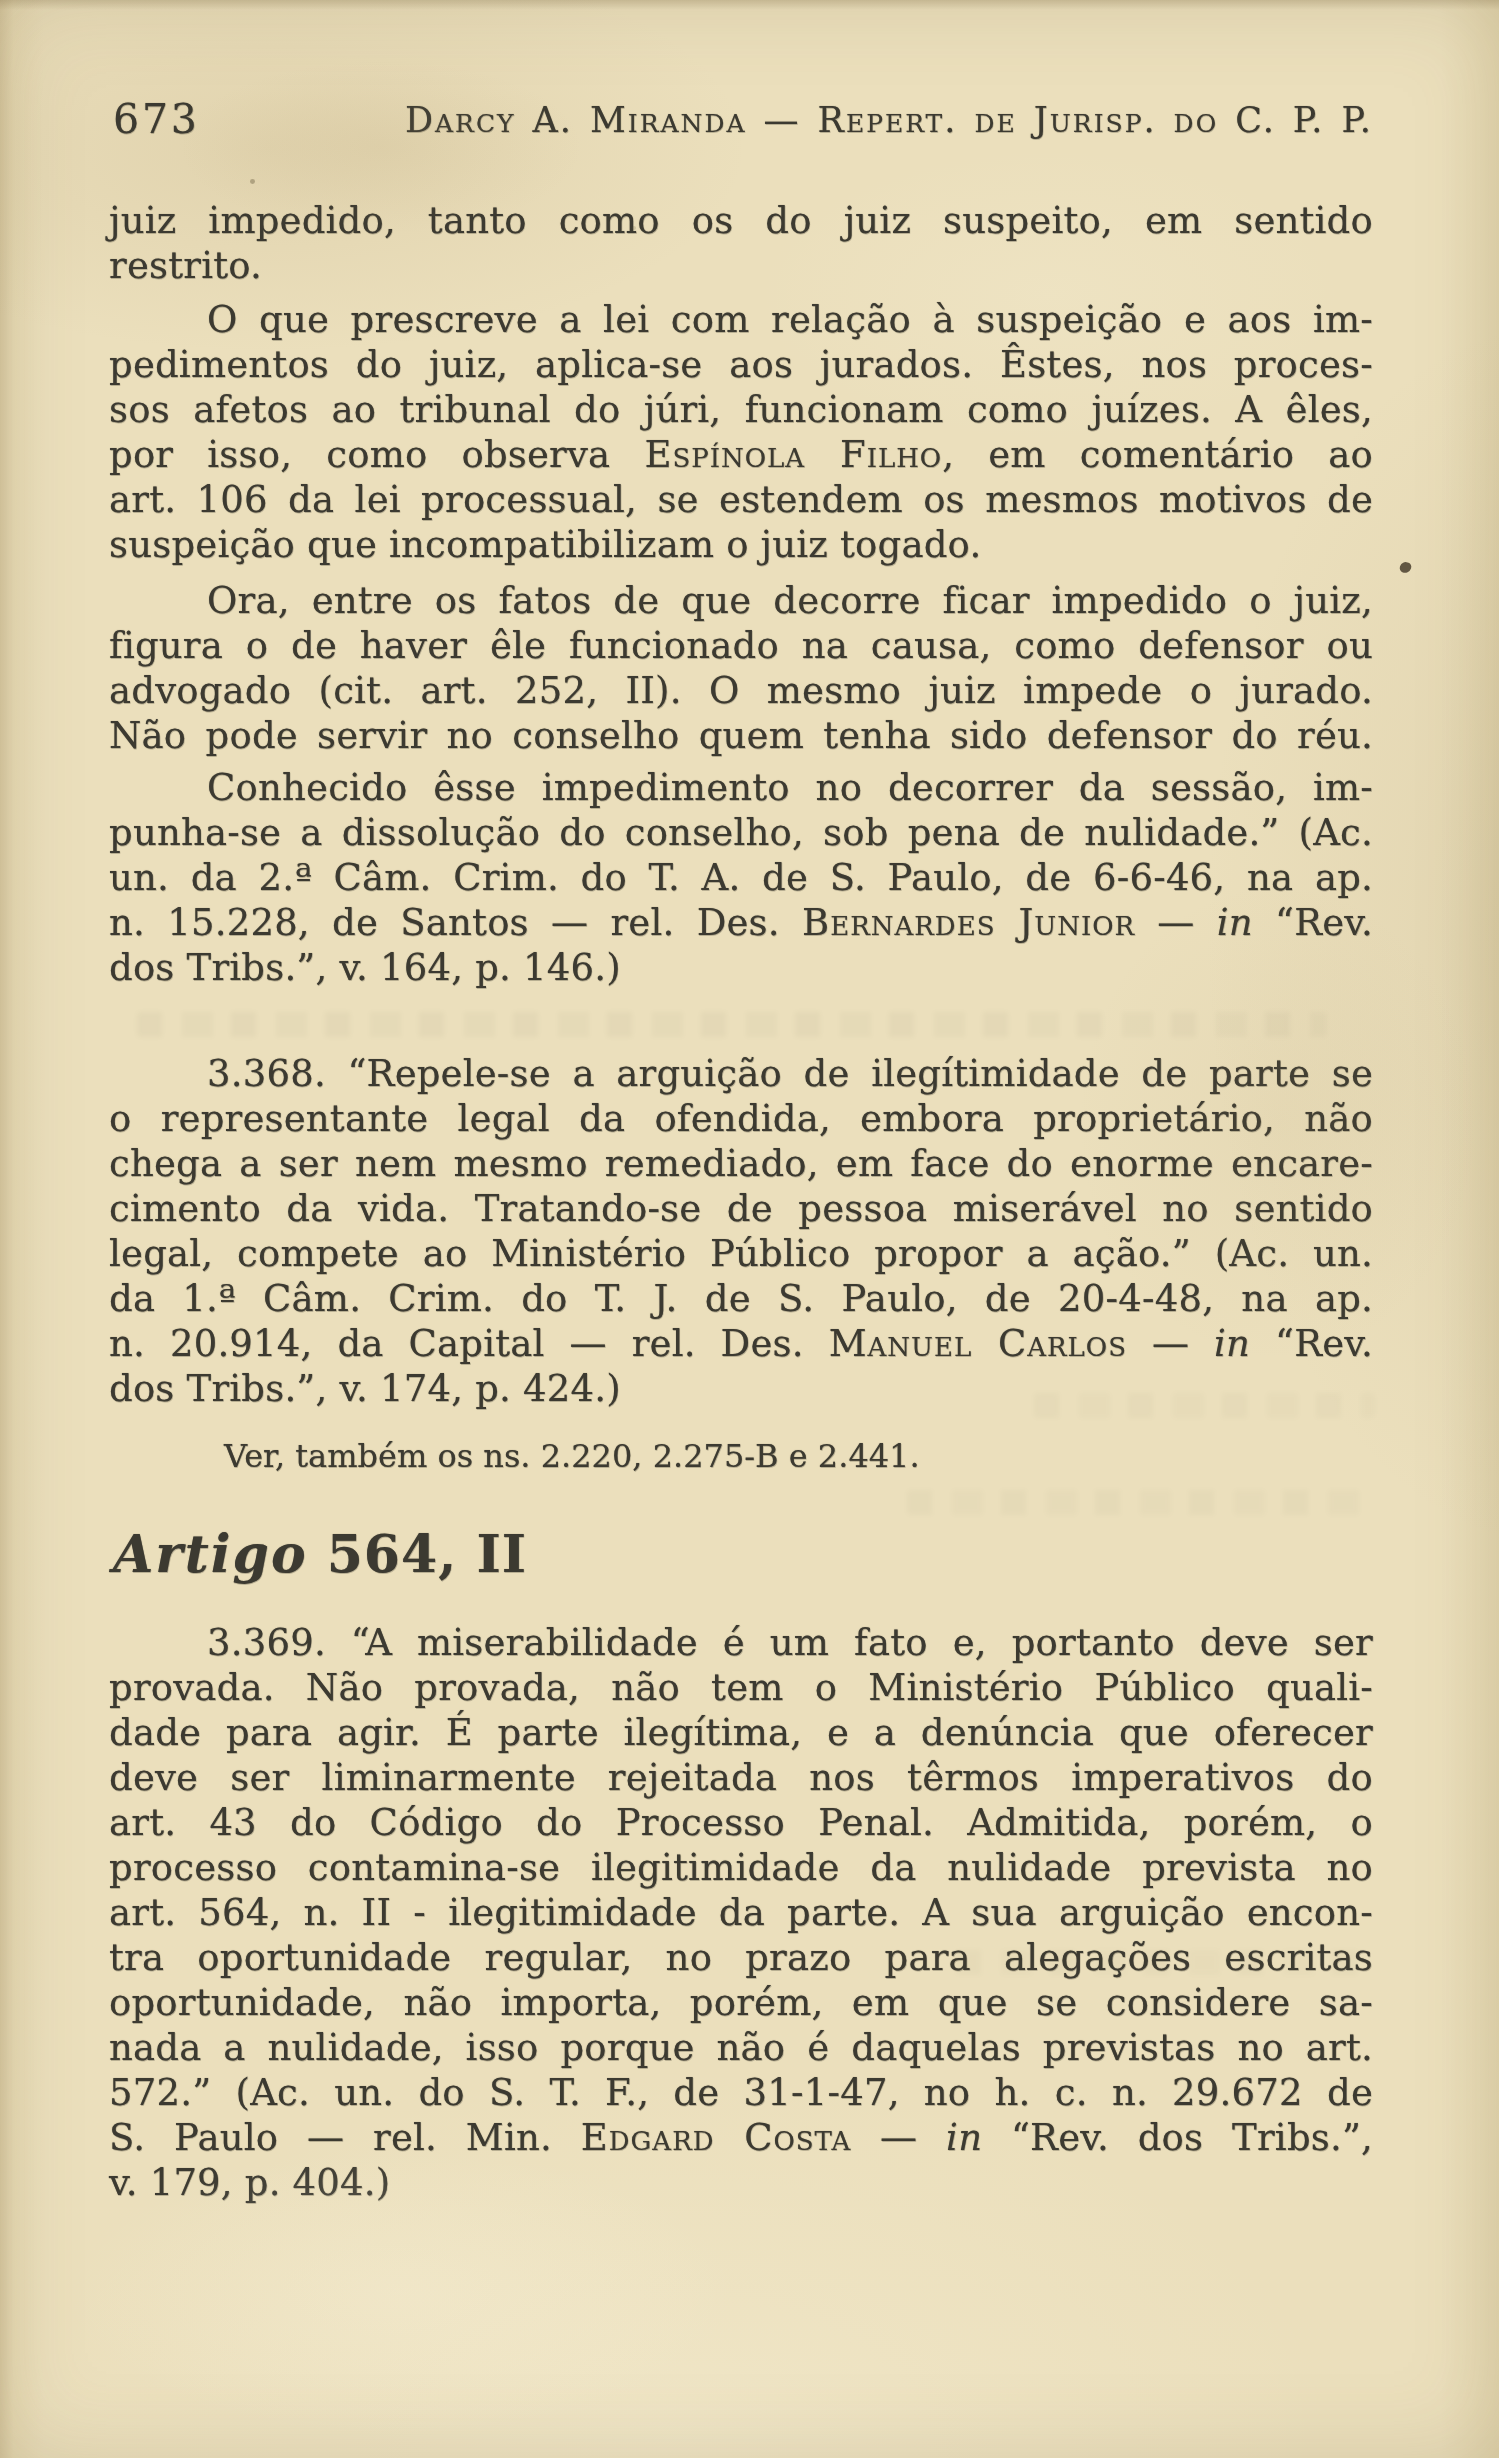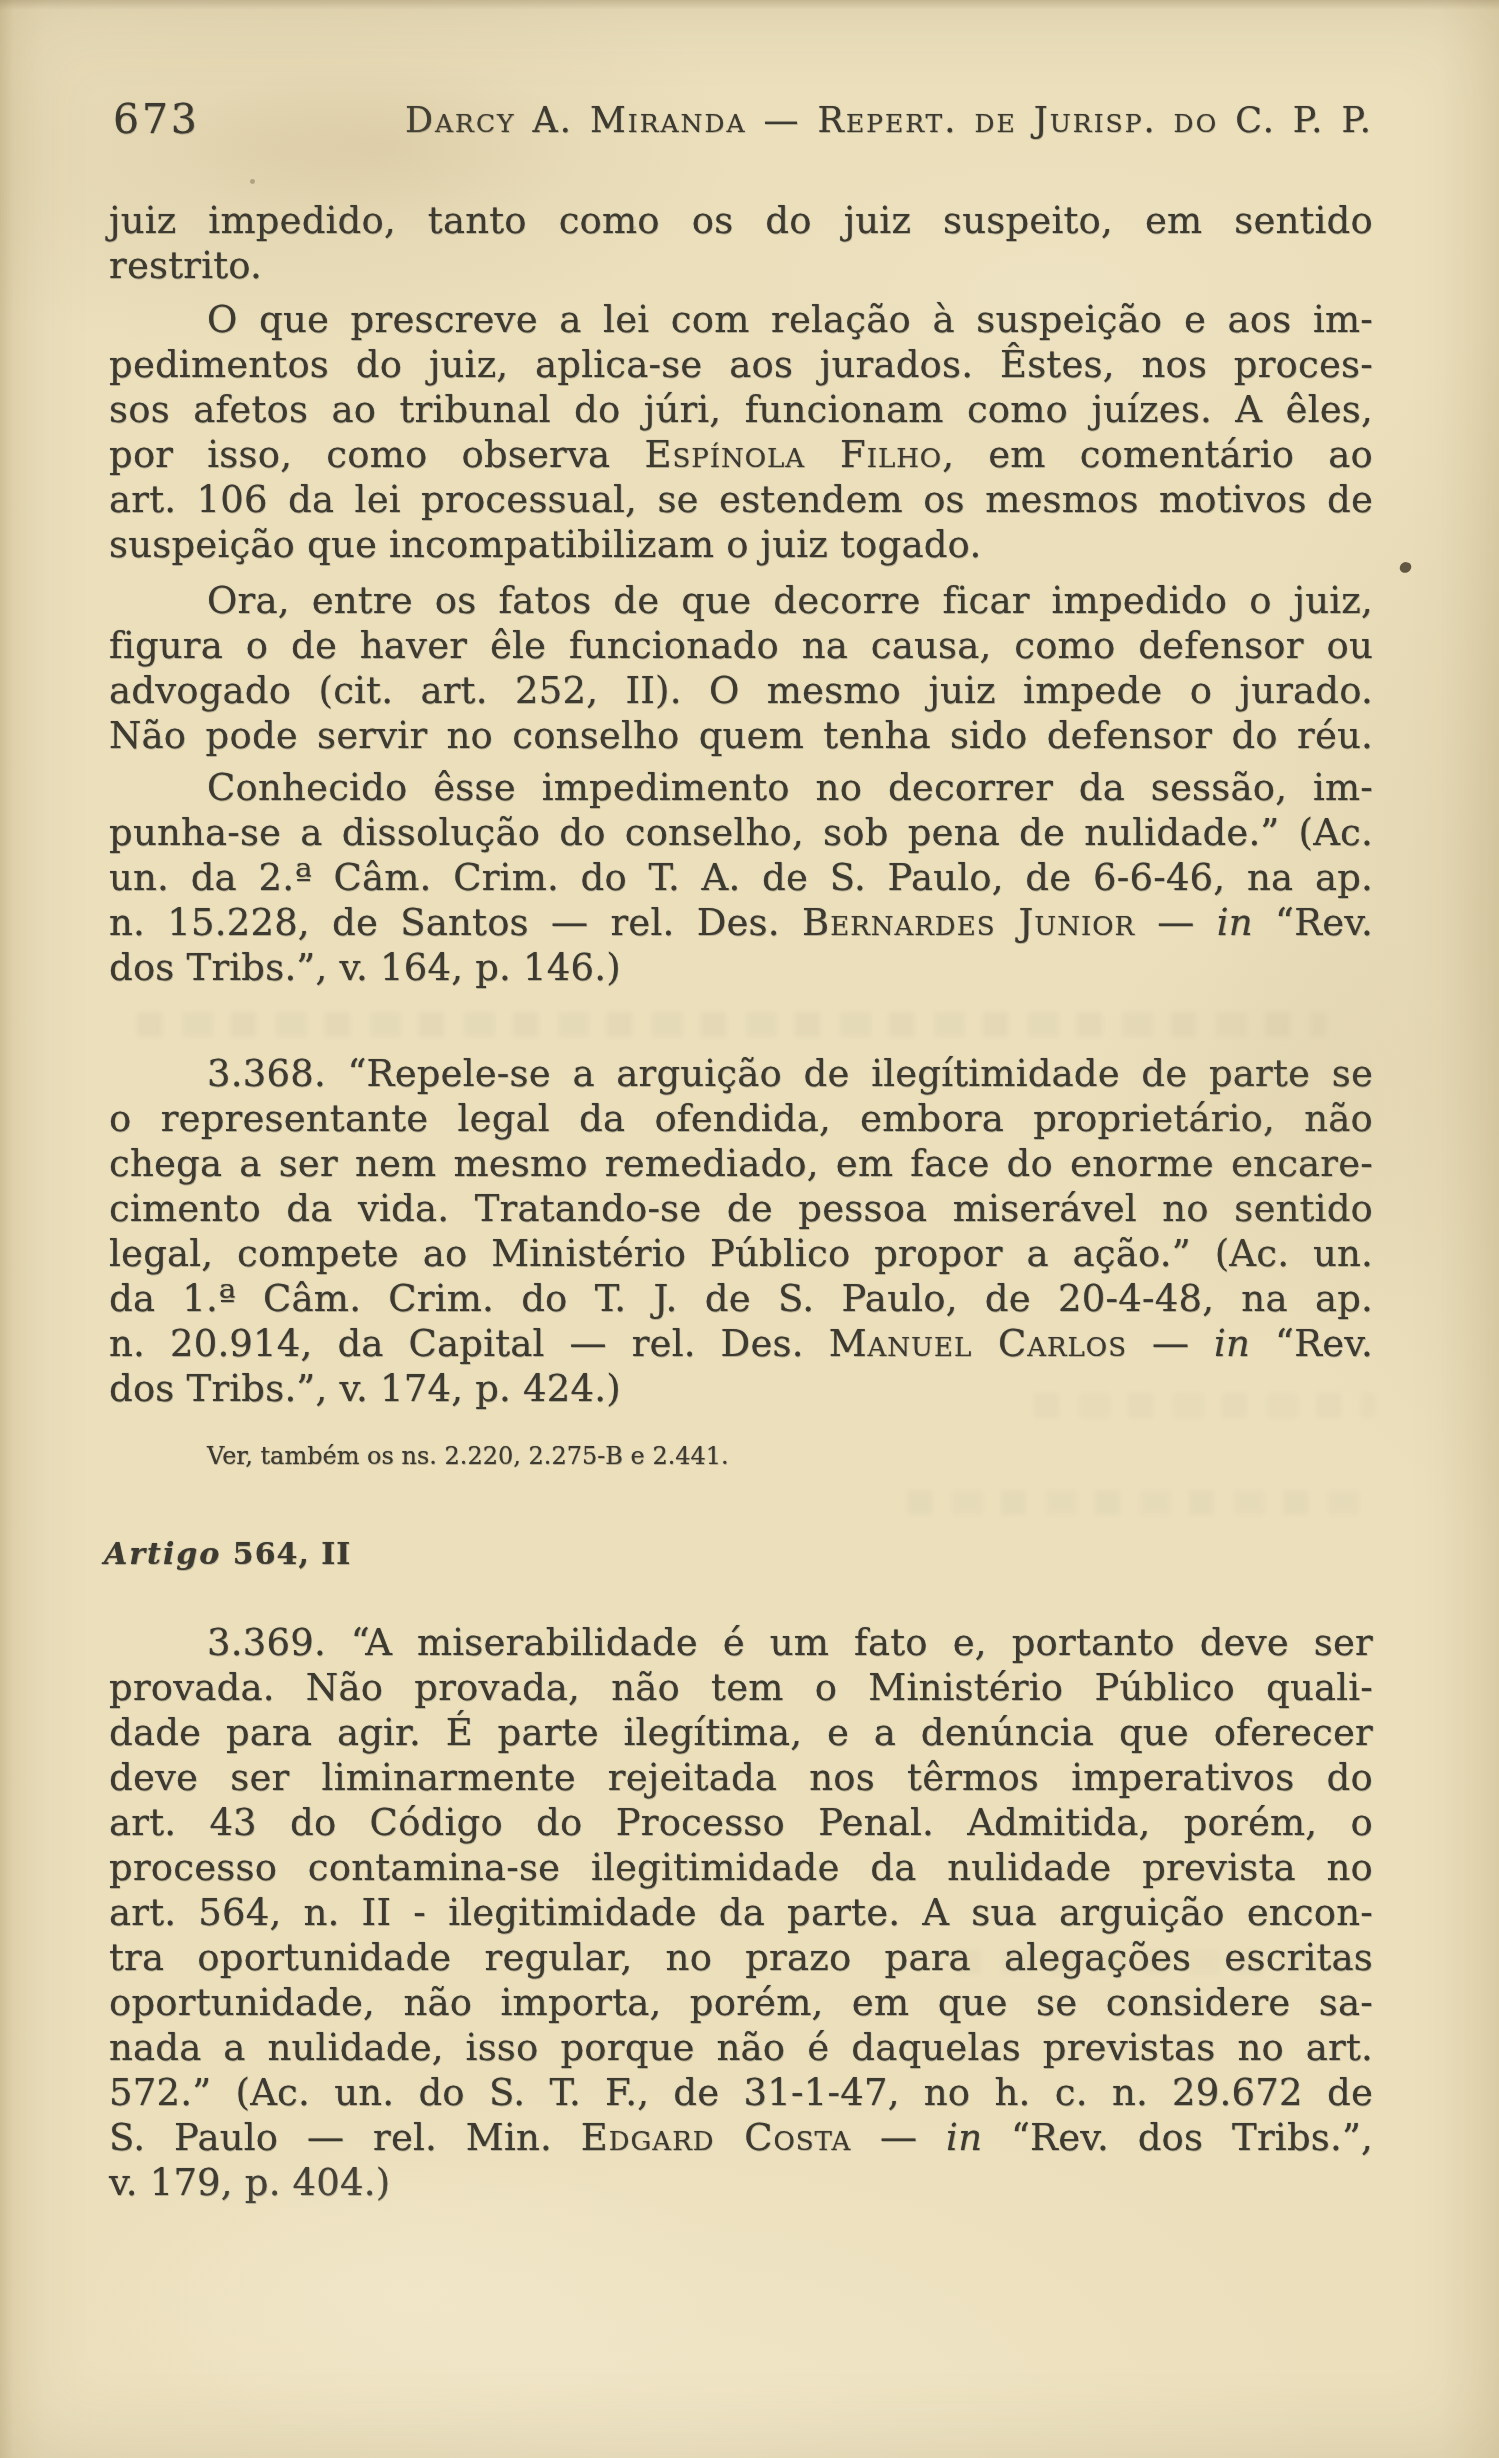--- a/index.html
+++ b/index.html
@@ -35,22 +35,22 @@
     text-align:justify;text-align-last:justify;white-space:normal;
   }
 
   .para{position:absolute;left:109px;width:1264px;font-size:37px;line-height:45px;letter-spacing:0.2px;}
   .ln{text-align:justify;text-align-last:justify;}
   .ln.last{text-align-last:left;}
   .ln.first{text-indent:98px;}
   .sc{font-variant:small-caps;letter-spacing:1px;}
   .it{font-style:italic;}
 
-  .see-also{position:absolute;left:109px;width:1264px;top:1439px;font-size:24px;line-height:35px;text-indent:98px;}
-  .section-heading{position:absolute;left:104px;width:1264px;top:1529px;font-size:30px;line-height:49px;font-weight:bold;letter-spacing:1px;}
+  .see-also{position:absolute;left:126px;width:1264px;top:1439px;font-size:32px;line-height:35px;text-indent:98px;}
+  .section-heading{position:absolute;left:113px;width:1264px;top:1529px;font-size:52px;line-height:49px;font-weight:bold;letter-spacing:1px;}
   .section-heading .it{letter-spacing:2px;}
 
   
   .ink-spot{position:absolute;left:1400px;top:562px;width:10.7px;height:10.7px;
     background:rgba(74,64,46,0.85);border-radius:55% 40% 60% 45%;transform:rotate(20deg);}
   .speck{position:absolute;background:rgba(100,88,60,0.4);border-radius:50%;}
   .ghost{position:absolute;opacity:0.08;filter:blur(2.4px);height:25px;border-radius:3.9px;
     background:repeating-linear-gradient(90deg, rgba(96,98,72,0.65) 0 25px, transparent 25px 45px, rgba(96,98,72,0.5) 45px 76px, transparent 76px 94px);}
   .stain{position:absolute;border-radius:50%;pointer-events:none;}
 </style>

